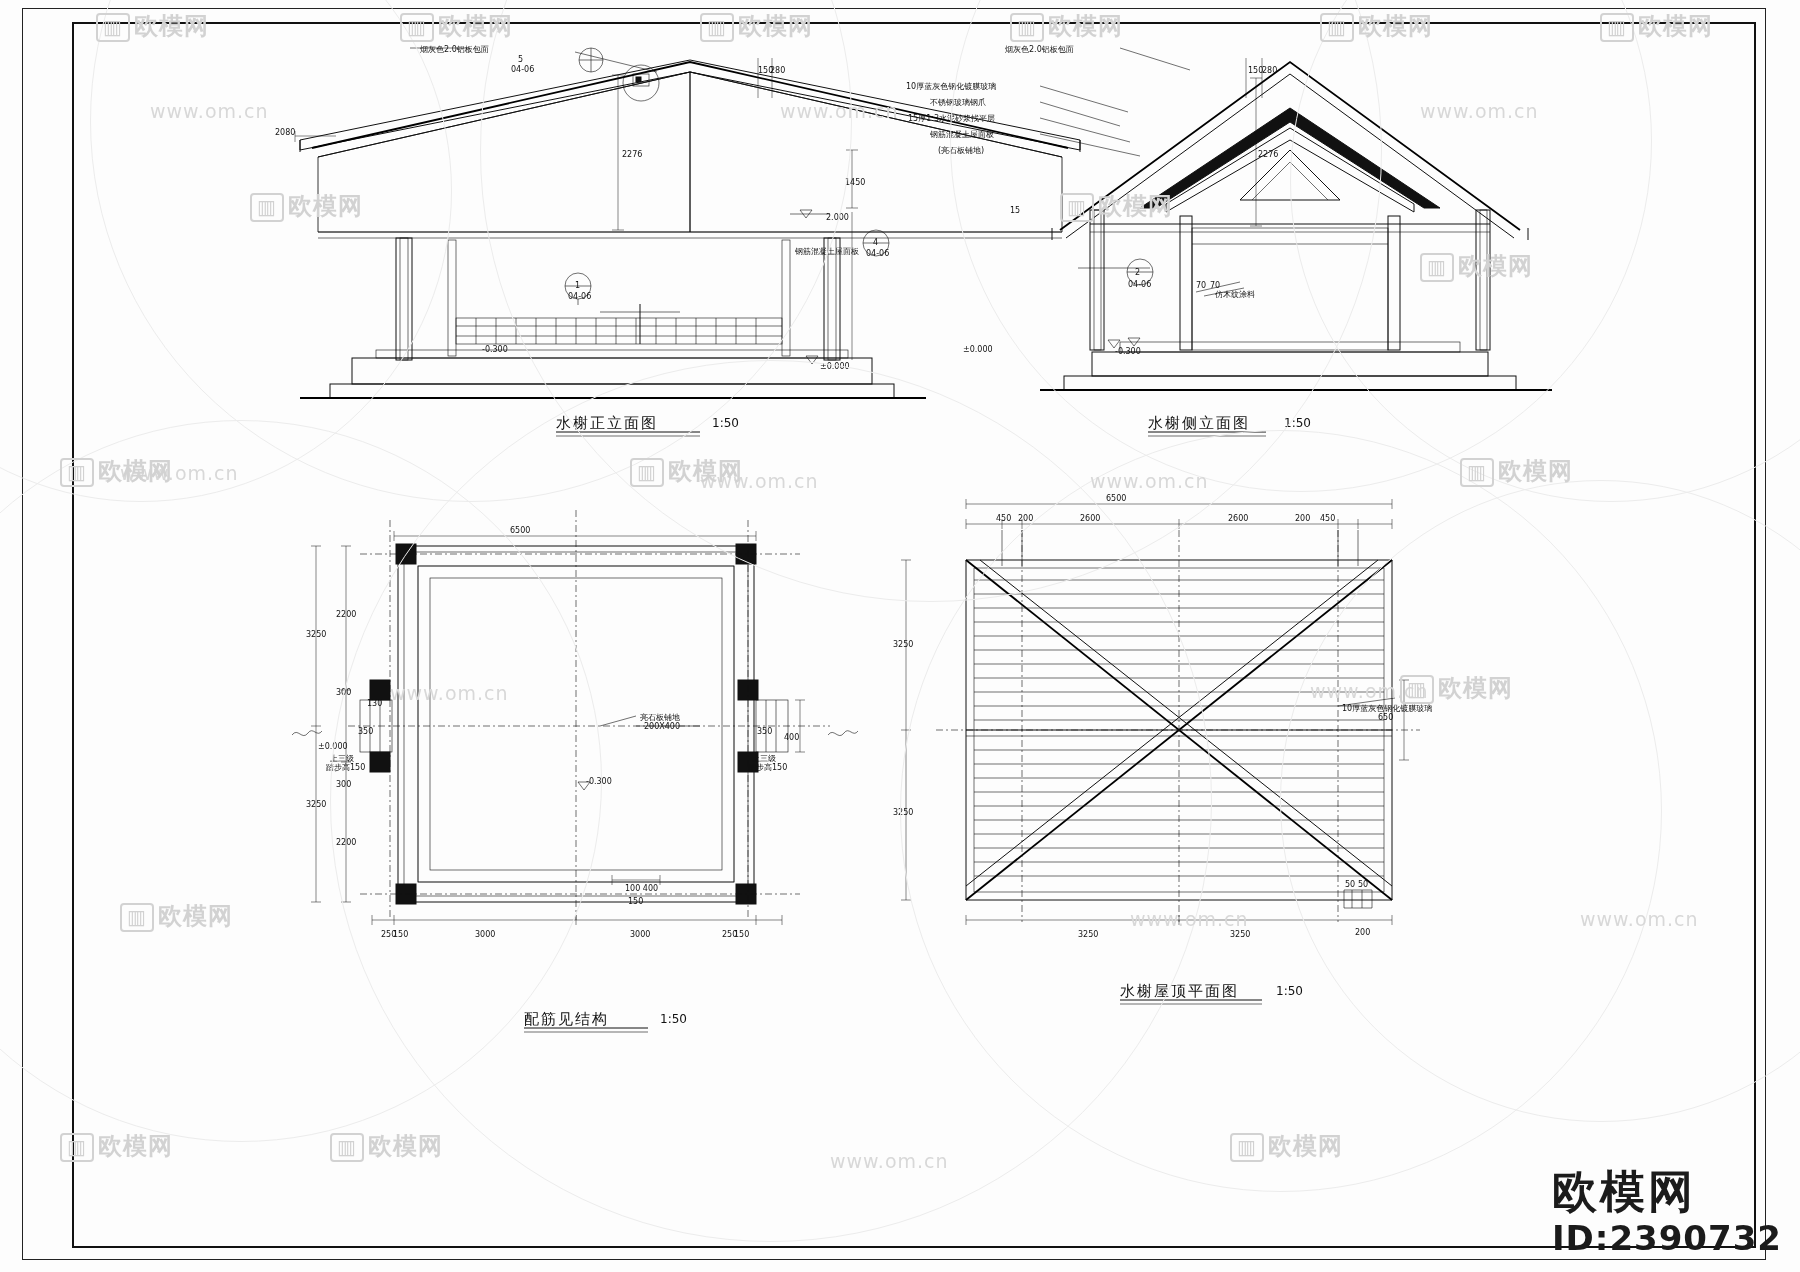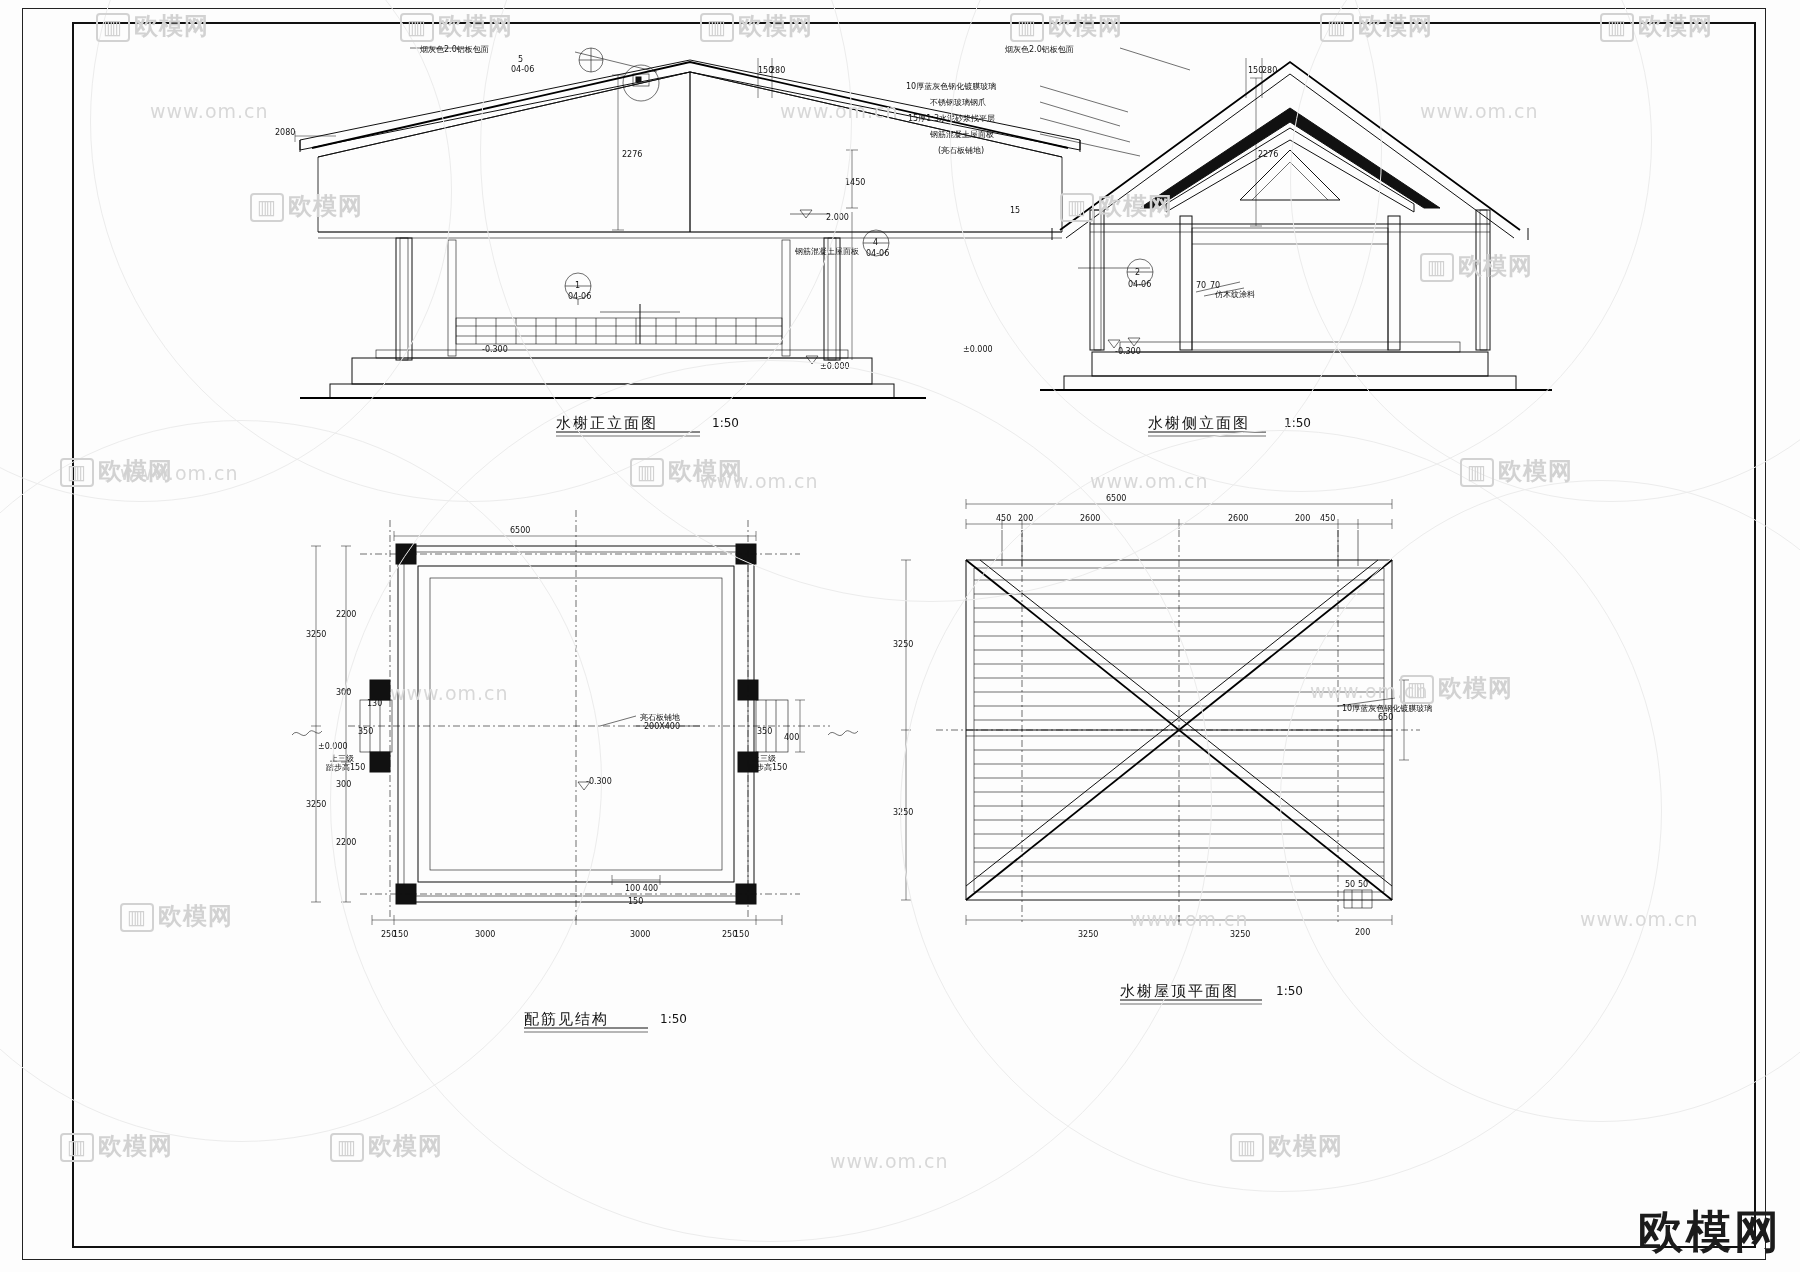--- a/index.html
+++ b/index.html
@@ -566,15 +566,16 @@
     <div class="wm" style="left:1580px; top:908px;">www.om.cn</div>
 
     <div class="wm big" style="left:330px; top:1130px;"><span class="badge">▥</span><span>欧模网</span></div>
     <div class="wm" style="left:830px; top:1150px;">www.om.cn</div>
     <div class="wm big" style="left:1230px;top:1130px;"><span class="badge">▥</span><span>欧模网</span></div>
     <div class="wm big" style="left:60px;  top:1130px;"><span class="badge">▥</span><span>欧模网</span></div>
   </div>
 
   <div class="logo-box">
     <div class="logo-main">欧模网</div>
+    <div class="logo-id">ID:2390732</div>
   </div>
 
 </div>
 
 </body></html>

